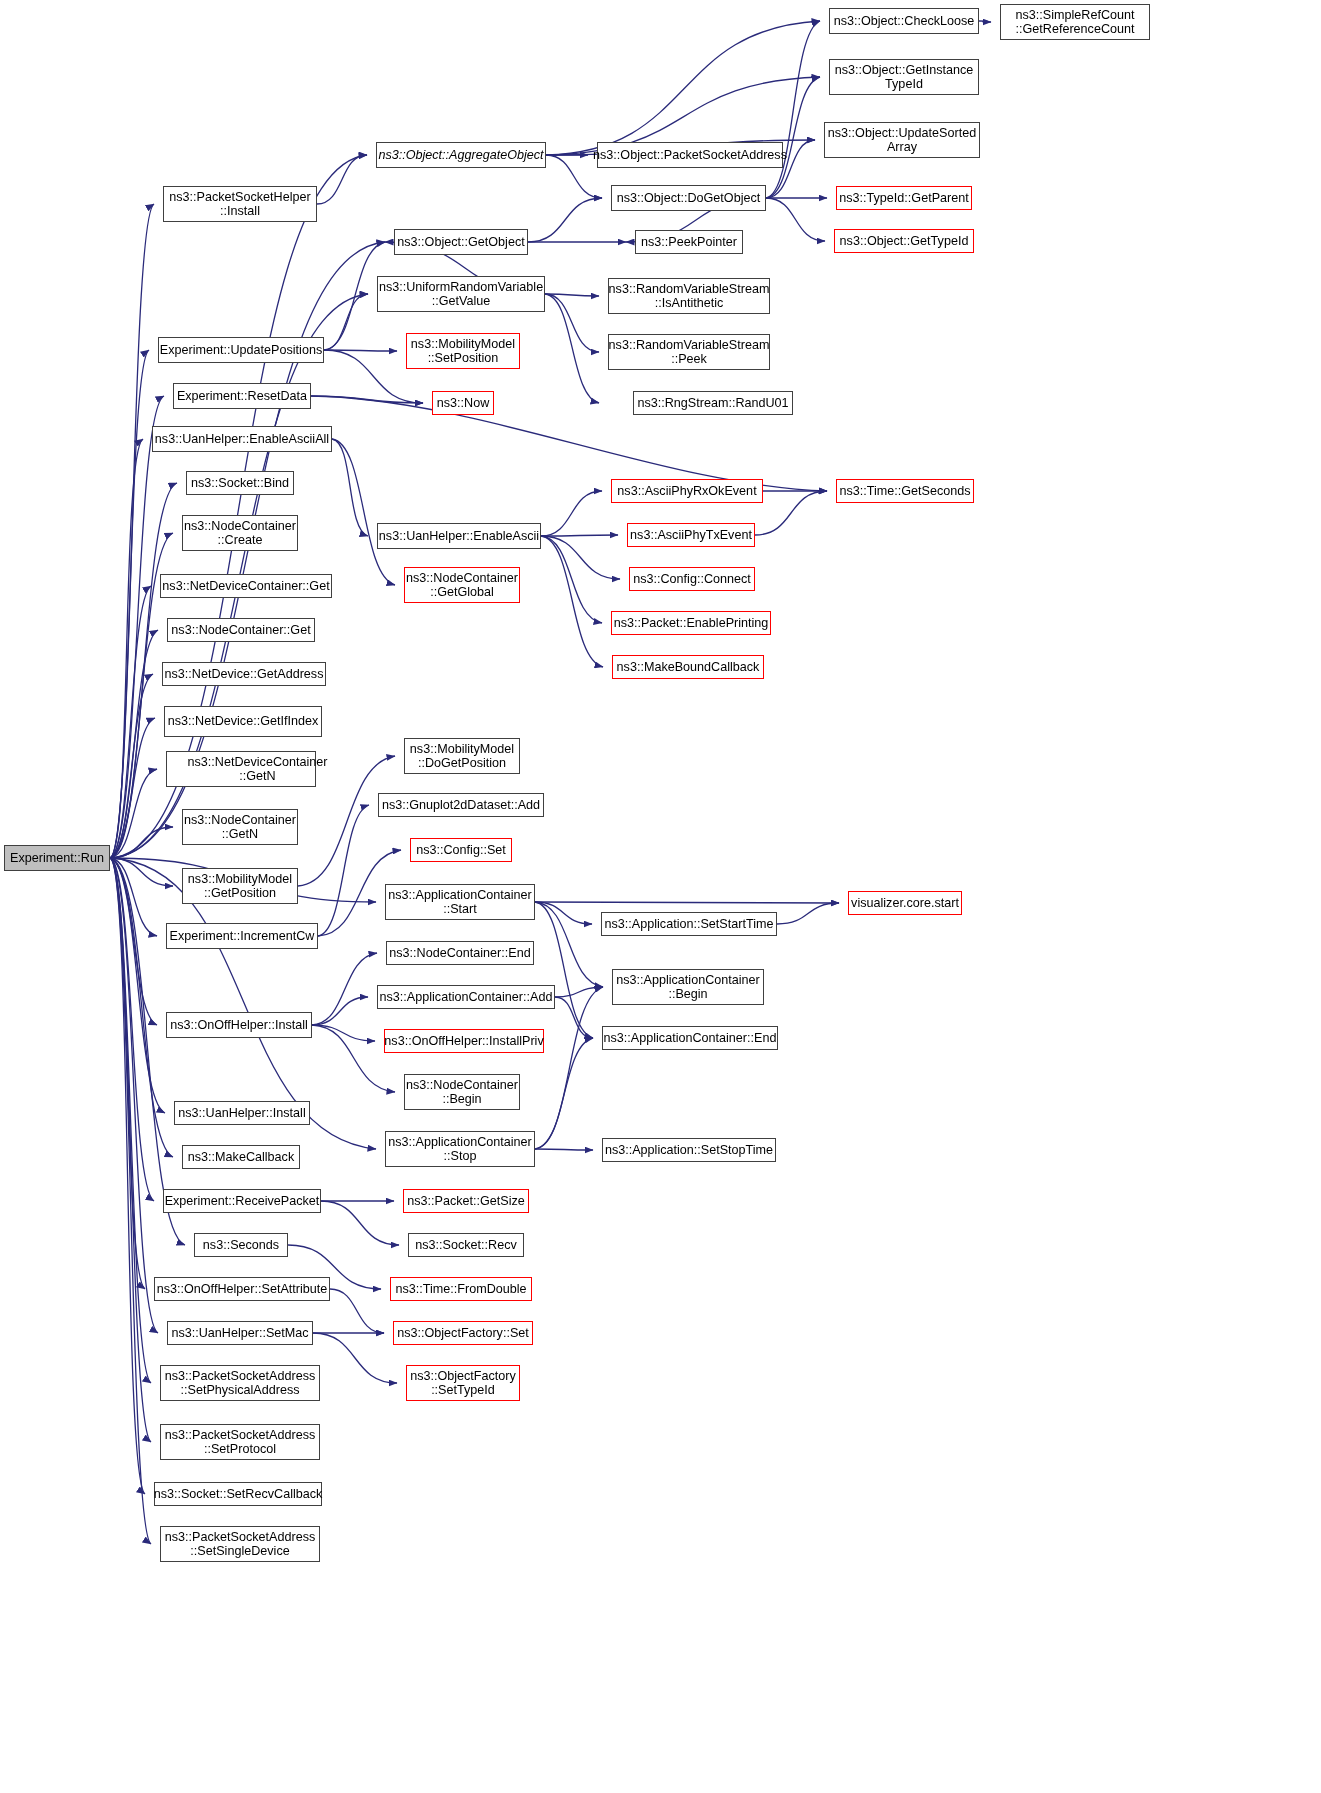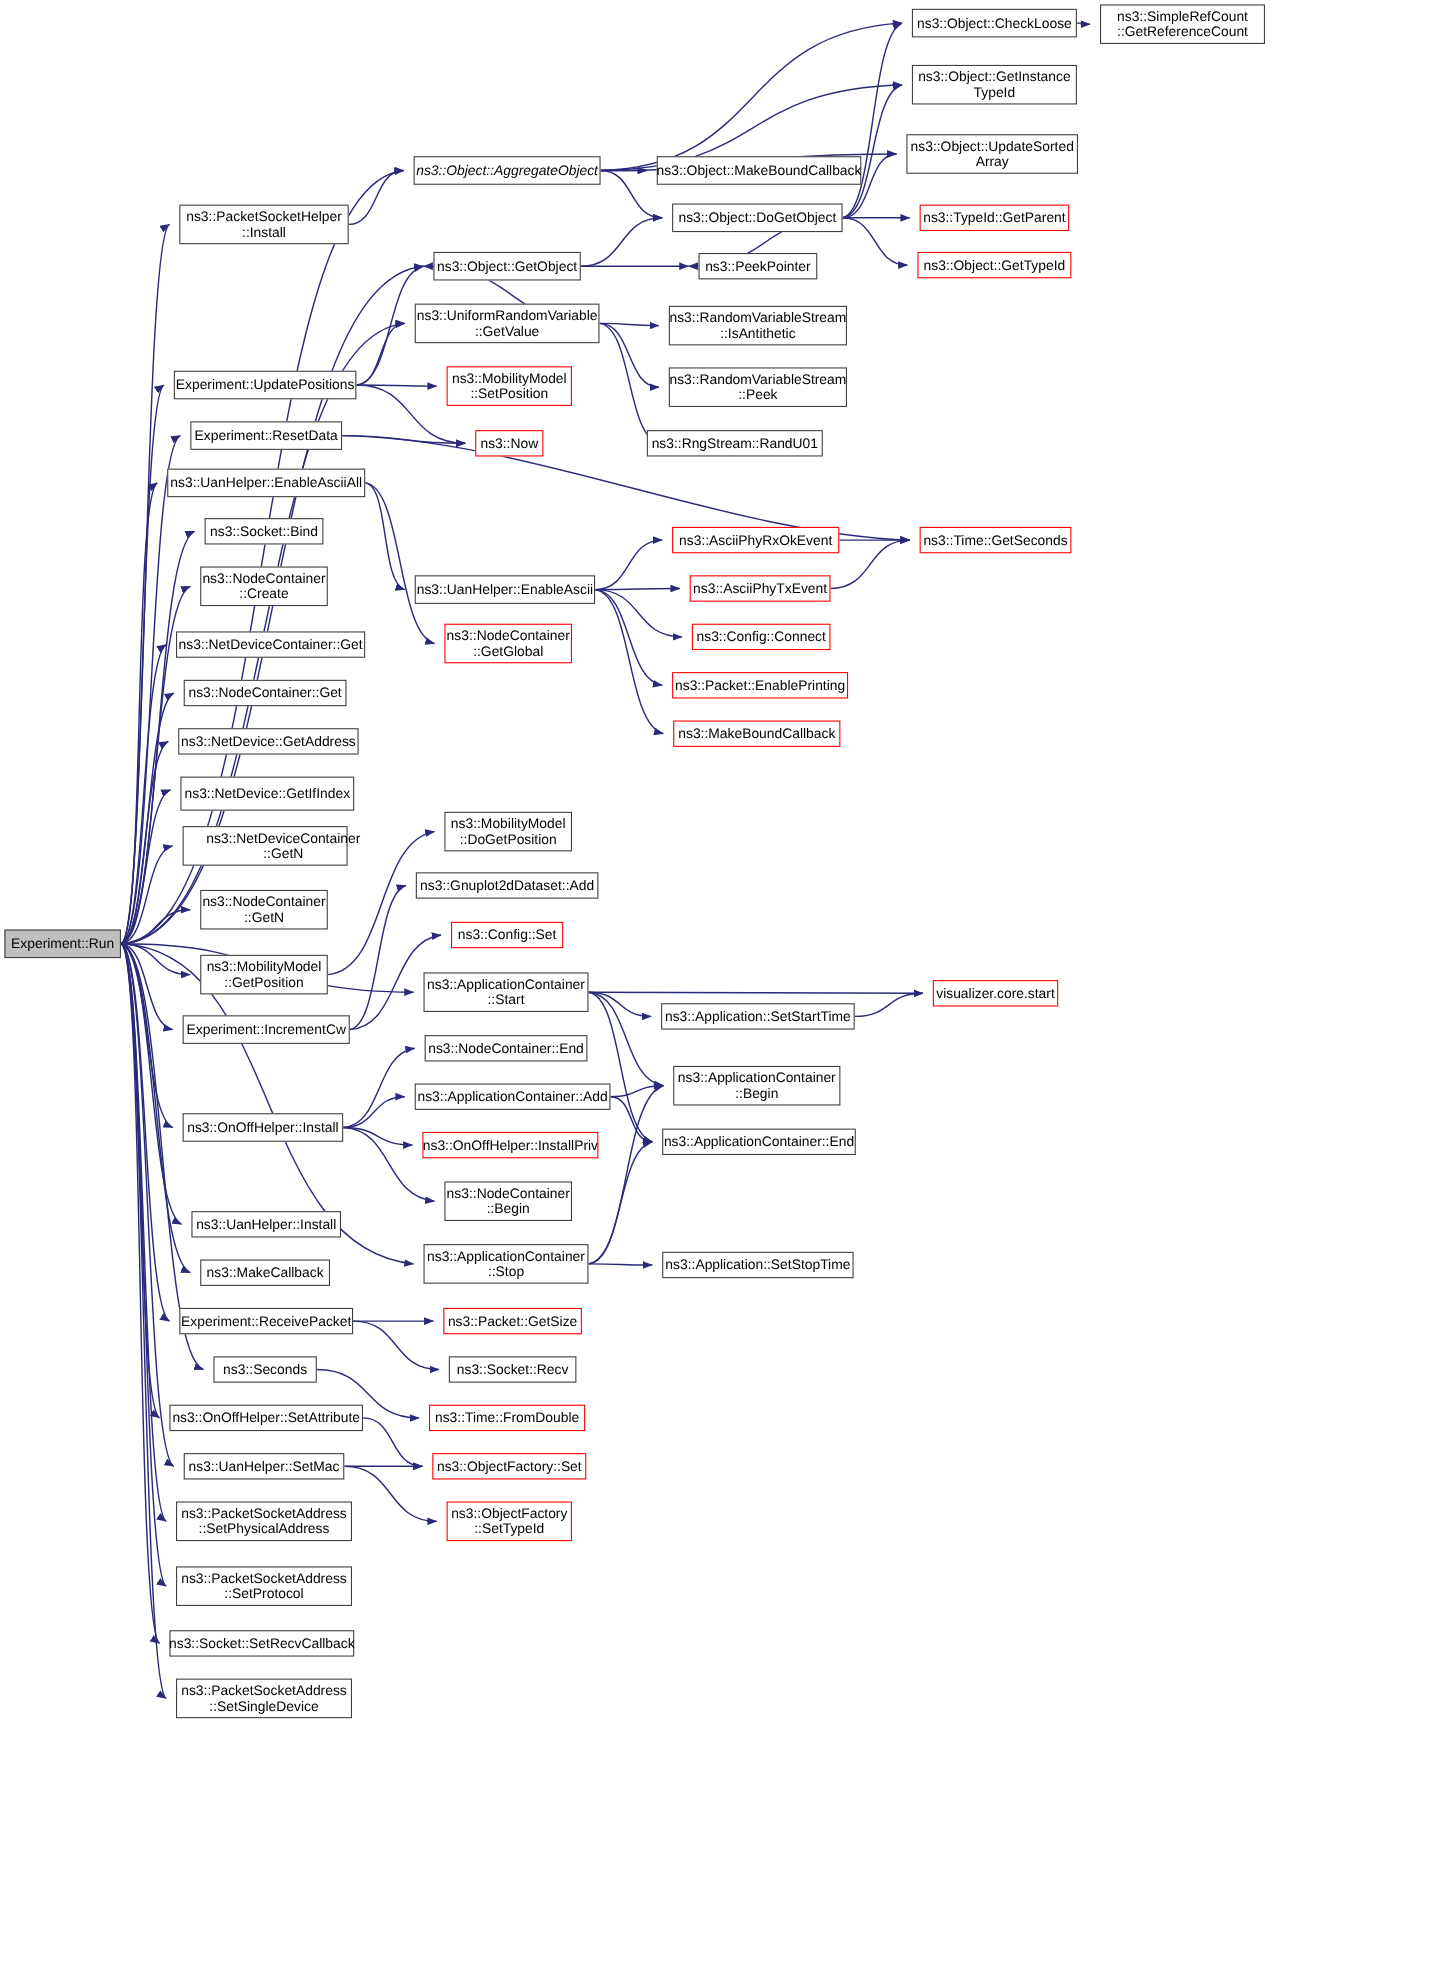--- a/index.html
+++ b/index.html
@@ -111,40 +111,40 @@
         <path d="M330,1289 C359.7,1289 354.3,1333 384,1333" marker-end="url(#ah)"></path>
         <path d="M313,1333 C352.05,1333 344.95,1333 384,1333" marker-end="url(#ah)"></path>
         <path d="M313,1333 C359.2,1333 350.8,1383 397,1383" marker-end="url(#ah)"></path>
       </g>
   </svg>
   <div id="node-layer">
       <div class="node root" style="left: 4px; top: 845px; width: 106px; height: 26px;">Experiment::Run</div>
       <div class="node" style="left: 163px; top: 186px; width: 154px; height: 36px;">ns3::PacketSocketHelper
 ::Install</div>
       <div class="node" style="left: 376px; top: 142px; width: 170px; height: 26px; font-style: italic;">ns3::Object::AggregateObject</div>
-      <div class="node" style="left: 597px; top: 142px; width: 186px; height: 26px;">ns3::Object::MakeBoundCallback</div>
+      <div class="node" style="left: 597px; top: 142px; width: 186px; height: 26px;">ns3::Object::PacketSocketAddress</div>
       <div class="node" style="left: 829px; top: 8px; width: 150px; height: 26px;">ns3::Object::CheckLoose</div>
       <div class="node" style="left: 1000px; top: 4px; width: 150px; height: 36px;">ns3::SimpleRefCount
 ::GetReferenceCount</div>
       <div class="node" style="left: 829px; top: 59px; width: 150px; height: 36px;">ns3::Object::GetInstance
 TypeId</div>
       <div class="node" style="left: 824px; top: 122px; width: 156px; height: 36px;">ns3::Object::UpdateSorted
 Array</div>
       <div class="node" style="left: 611px; top: 185px; width: 155px; height: 26px;">ns3::Object::DoGetObject</div>
       <div class="node red" style="left: 836px; top: 186px; width: 136px; height: 24px;">ns3::TypeId::GetParent</div>
       <div class="node red" style="left: 834px; top: 229px; width: 140px; height: 24px;">ns3::Object::GetTypeId</div>
       <div class="node" style="left: 394px; top: 229px; width: 134px; height: 26px;">ns3::Object::GetObject</div>
       <div class="node" style="left: 635px; top: 230px; width: 108px; height: 24px;">ns3::PeekPointer</div>
       <div class="node" style="left: 377px; top: 276px; width: 168px; height: 36px;">ns3::UniformRandomVariable
 ::GetValue</div>
       <div class="node" style="left: 608px; top: 278px; width: 162px; height: 36px;">ns3::RandomVariableStream
 ::IsAntithetic</div>
       <div class="node" style="left: 608px; top: 334px; width: 162px; height: 36px;">ns3::RandomVariableStream
 ::Peek</div>
-      <div class="node" style="left: 588px; top: 391px; width: 160px; height: 24px;">ns3::RngStream::RandU01</div>
+      <div class="node" style="left: 633px; top: 391px; width: 160px; height: 24px;">ns3::RngStream::RandU01</div>
       <div class="node" style="left: 158px; top: 337px; width: 166px; height: 26px;">Experiment::UpdatePositions</div>
       <div class="node red" style="left: 406px; top: 333px; width: 114px; height: 36px;">ns3::MobilityModel
 ::SetPosition</div>
       <div class="node" style="left: 173px; top: 383px; width: 138px; height: 26px;">Experiment::ResetData</div>
       <div class="node red" style="left: 432px; top: 391px; width: 62px; height: 24px;">ns3::Now</div>
       <div class="node" style="left: 152px; top: 426px; width: 180px; height: 26px;">ns3::UanHelper::EnableAsciiAll</div>
       <div class="node red" style="left: 836px; top: 479px; width: 138px; height: 24px;">ns3::Time::GetSeconds</div>
       <div class="node" style="left: 186px; top: 471px; width: 108px; height: 24px;">ns3::Socket::Bind</div>
       <div class="node" style="left: 182px; top: 515px; width: 116px; height: 36px;">ns3::NodeContainer
 ::Create</div>

